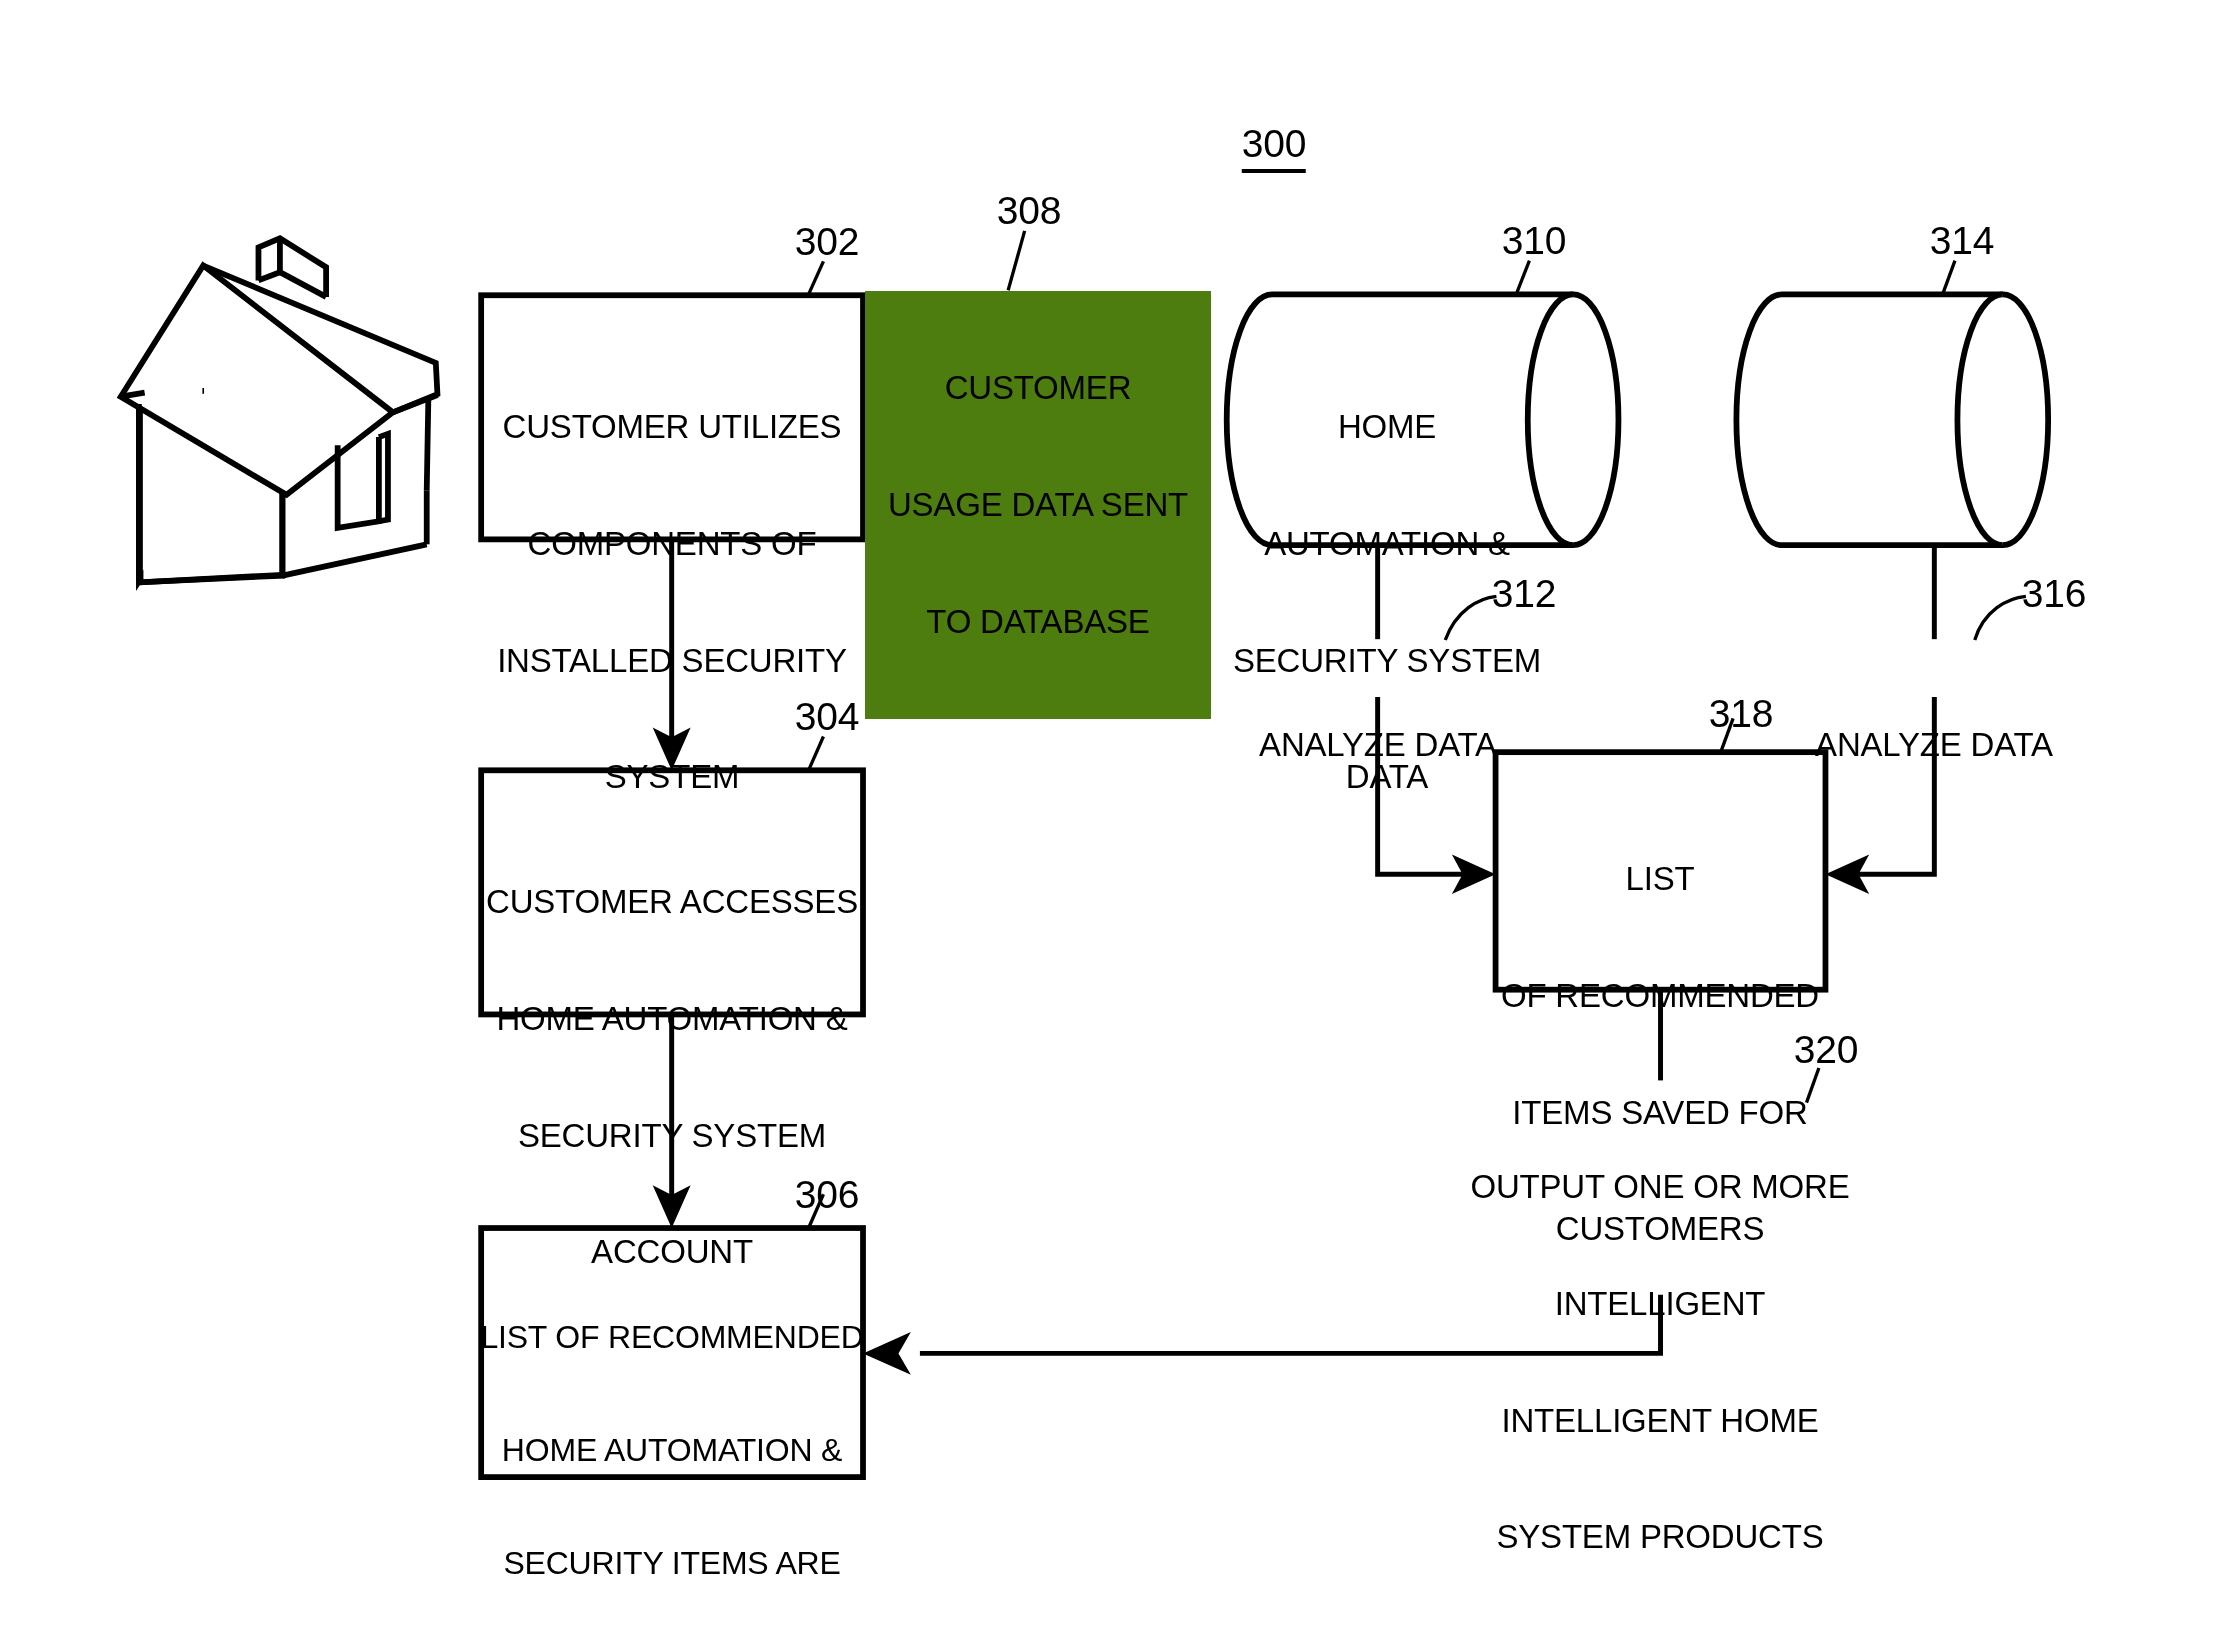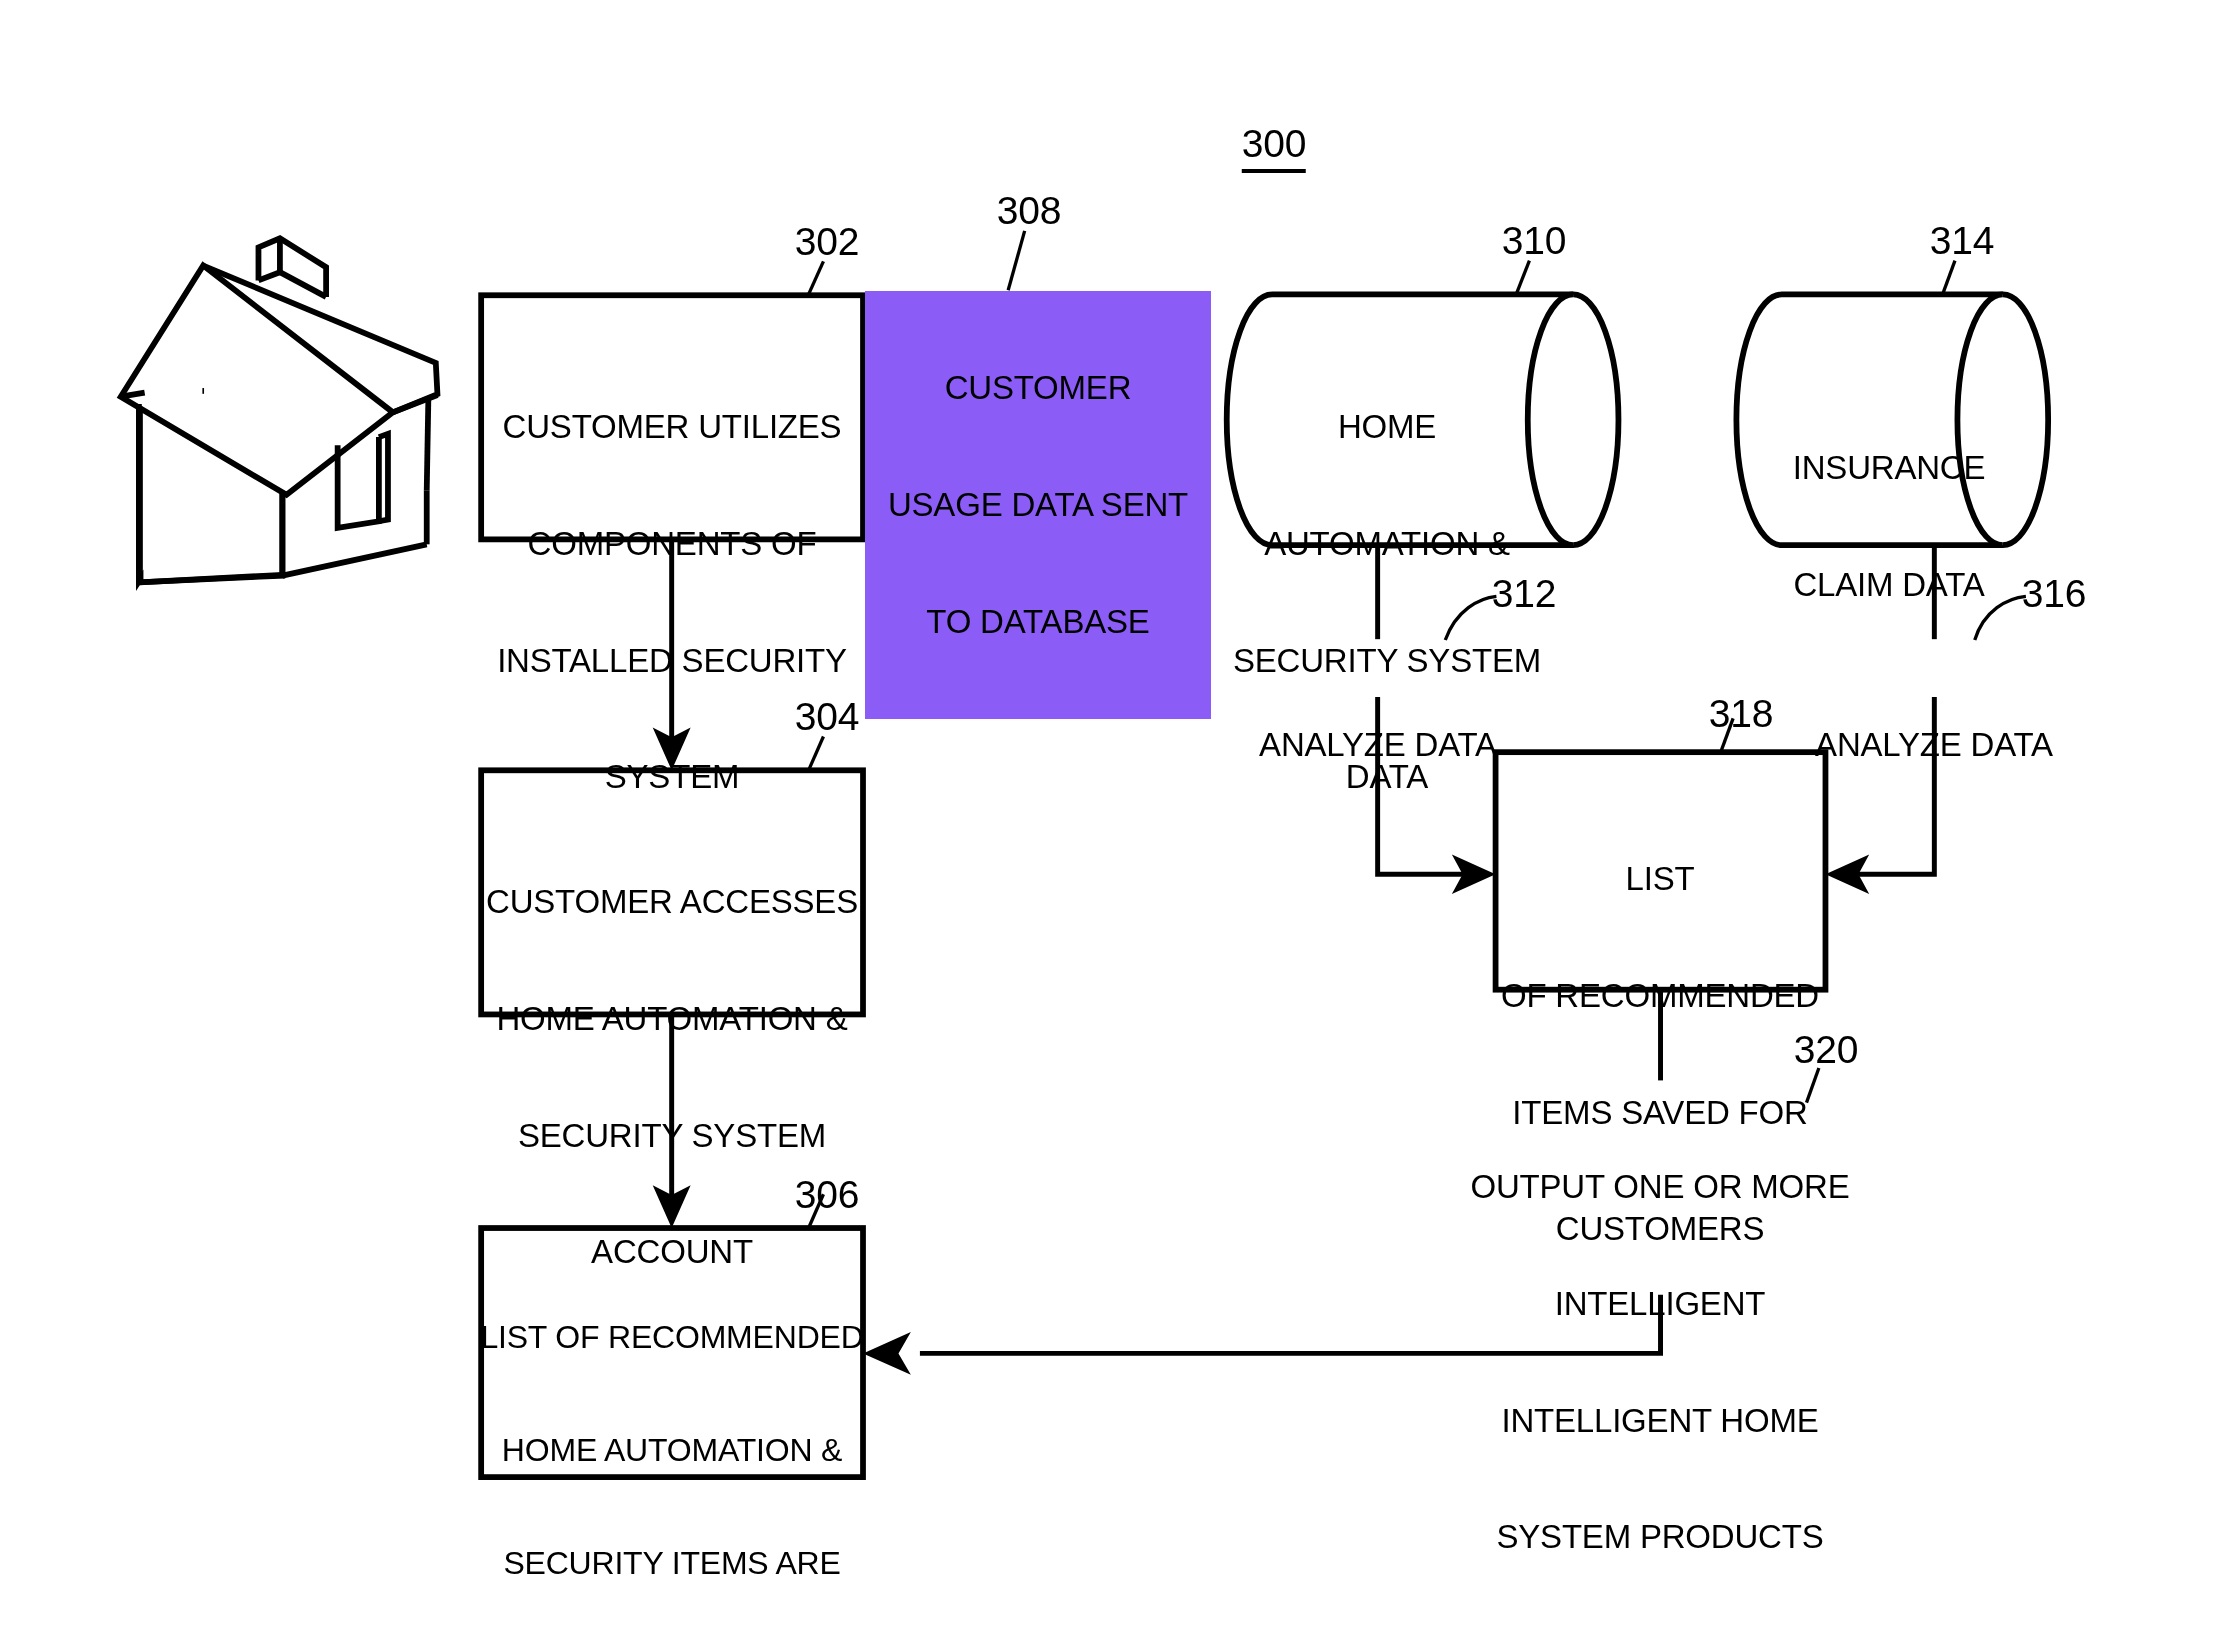--- a/index.html
+++ b/index.html
@@ -250,33 +250,29 @@
     
   </div>
 
   <div class="txt txt-block centered" style="left:1387px; top:330px; width:346px;">
     <div>HOME</div>
     <div>AUTOMATION &amp;</div>
     <div>SECURITY SYSTEM</div>
     <div>DATA</div>
   </div>
 
-  <div class="txt txt-block centered" style="left:1889px; top:371px; width:313px;">
-    <div>INSURANCE</div>
-    <div>CLAIM DATA</div>
-  </div>
 
   <div class="txt txt-block centered" style="left:1660px; top:782px; width:330px;">
     <div>LIST</div>
     <div>OF RECOMMENDED</div>
     <div>ITEMS SAVED FOR</div>
     <div>CUSTOMERS</div>
   </div>
 
-  <div class="txt edge-label centered" style="left:1038px; top:291px; width:346px; background:#8b5cf6;">
+  <div class="txt edge-label centered" style="left:1038px; top:291px; width:346px; background:#4d7c0f;">
     <div>CUSTOMER</div>
     <div>USAGE DATA SENT</div>
     <div>TO DATABASE</div>
   </div>
 
   <div class="txt edge-label centered" style="left:1378px; top:648px; width:280px;">
     <div>ANALYZE DATA</div>
   </div>
 
   <div class="txt edge-label centered" style="left:1934px; top:648px; width:280px;">

